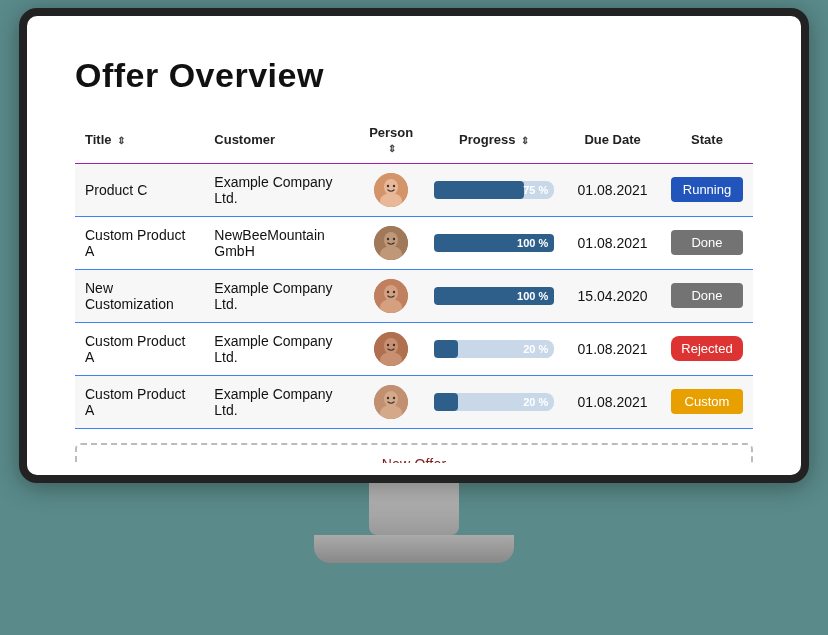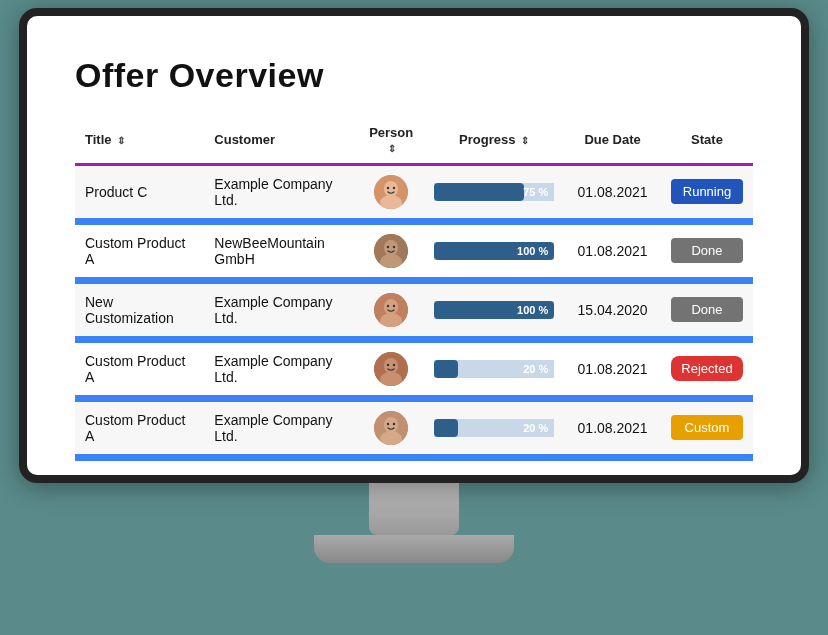--- a/index.html
+++ b/index.html
@@ -77,35 +77,35 @@
     thead tr {
       background: #fff;
     }
 
     thead th {
       padding: 8px 10px;
       text-align: center;
       font-weight: bold;
       color: #222;
       font-size: 13px;
-      border-bottom: 3px solid #a21caf;
+      border-bottom: 1px solid #a21caf;
     }
 
     thead th.left {
       text-align: left;
     }
 
     thead th .sort-icon {
       font-size: 10px;
       margin-left: 2px;
       color: #444;
     }
 
     tbody tr {
-      border-bottom: 7px solid #3b82f6;
+      border-bottom: 1px solid #3b82f6;
       margin-top: 16px;
     }
 
     tbody tr:nth-child(odd) {
       background: #f7f7f7;
     }
 
     tbody tr:nth-child(even) {
       background: #fff;
     }
@@ -157,21 +157,21 @@
       vertical-align: middle;
     }
 
     .avatar svg {
       width: 34px;
       height: 34px;
     }
 
     .progress-bar-wrap {
       background: #c8d8e8;
-      border-radius: 0;
+      border-radius: 8px;
       height: 18px;
       width: 120px;
       margin: 0 auto;
       position: relative;
       display: inline-block;
       vertical-align: middle;
     }
 
     .progress-bar-fill {
       background: #2e5f8a;

